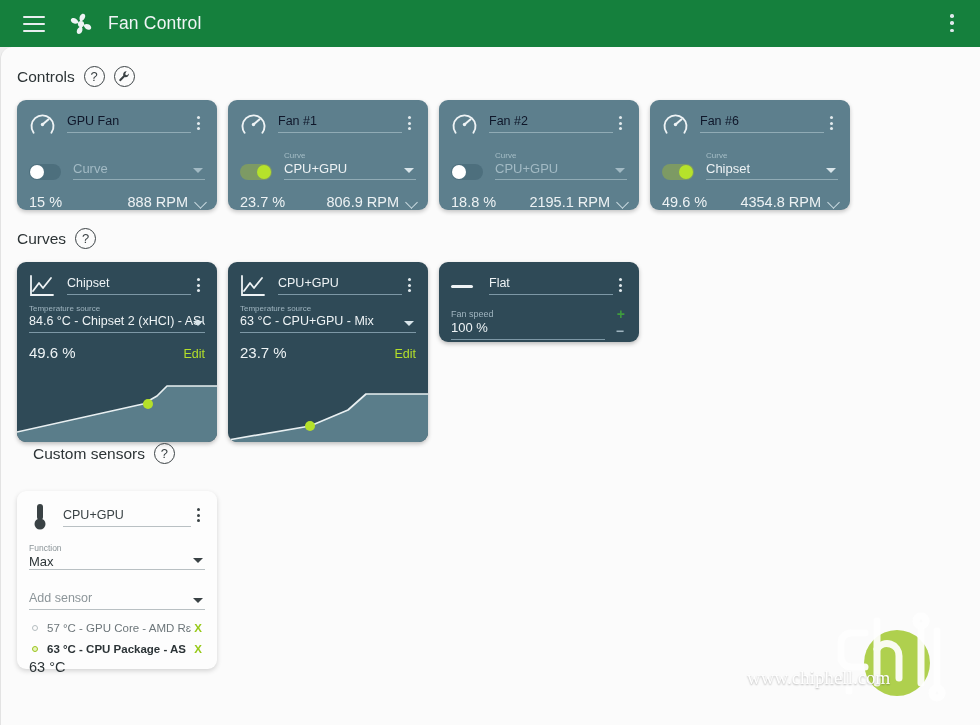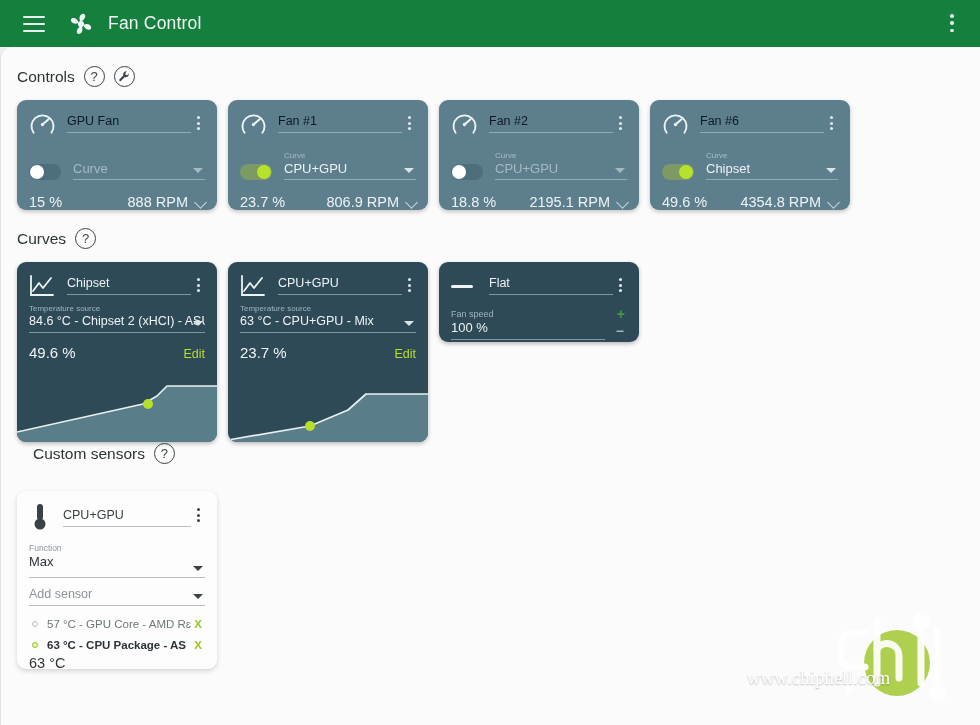--- a/index.html
+++ b/index.html
@@ -125,26 +125,26 @@
     color: #2c3437; position: relative;
   }
   .sc-top { display: flex; align-items: flex-start; }
   .therm { width: 22px; flex: 0 0 22px; height: 30px; }
   .sc-name-wrap { flex: 1; margin-left: 12px; margin-top: 6px; }
   .sc-name { font-size: 12.5px; color: #3a4245; padding-bottom: 4px;
     border-bottom: 1px solid #b9c0c3; display: block; }
   .kebab.dark i { background: #3a4245; }
   .sc-fn { margin-top: 11px; position: relative; }
   .sc-fn-lbl { font-size: 8.5px; color: #8c9599; line-height: 11px; }
-  .sc-fn-val { font-size: 13px; padding-bottom: 8px; border-bottom: 1px solid #b9c0c3;
+  .sc-fn-val { font-size: 13px; padding-bottom: 0; border-bottom: 1px solid #b9c0c3;
     display: block; padding-right: 18px; }
   .caret-dark { position: absolute; right: 2px; bottom: 7px; width: 0; height: 0;
     border-left: 5px solid transparent; border-right: 5px solid transparent;
     border-top: 5px solid #3a4245; }
-  .sc-add { margin-top: 9px; position: relative; }
+  .sc-add { margin-top: 21px; position: relative; }
   .sc-add-val { font-size: 12.5px; color: #8c9599; padding-bottom: 4px;
     border-bottom: 1px solid #b9c0c3; display: block; padding-right: 18px; }
   .sc-list { margin-top: 7px; }
   .sc-item { display: flex; align-items: center; height: 21px; font-size: 11.5px; }
   .sc-dot { width: 6px; height: 6px; border-radius: 50%; flex: 0 0 6px; margin-left: 3px;
     border: 1.2px solid #b5bdc0; }
   .sc-dot.active { border-color: #9ac41e; background: #e8f5bc; }
   .sc-text { flex: 1; margin-left: 9px; white-space: nowrap; overflow: hidden;
     color: #6d767a; }
   .sc-item.bold .sc-text { color: #2c3437; font-weight: 700; }

